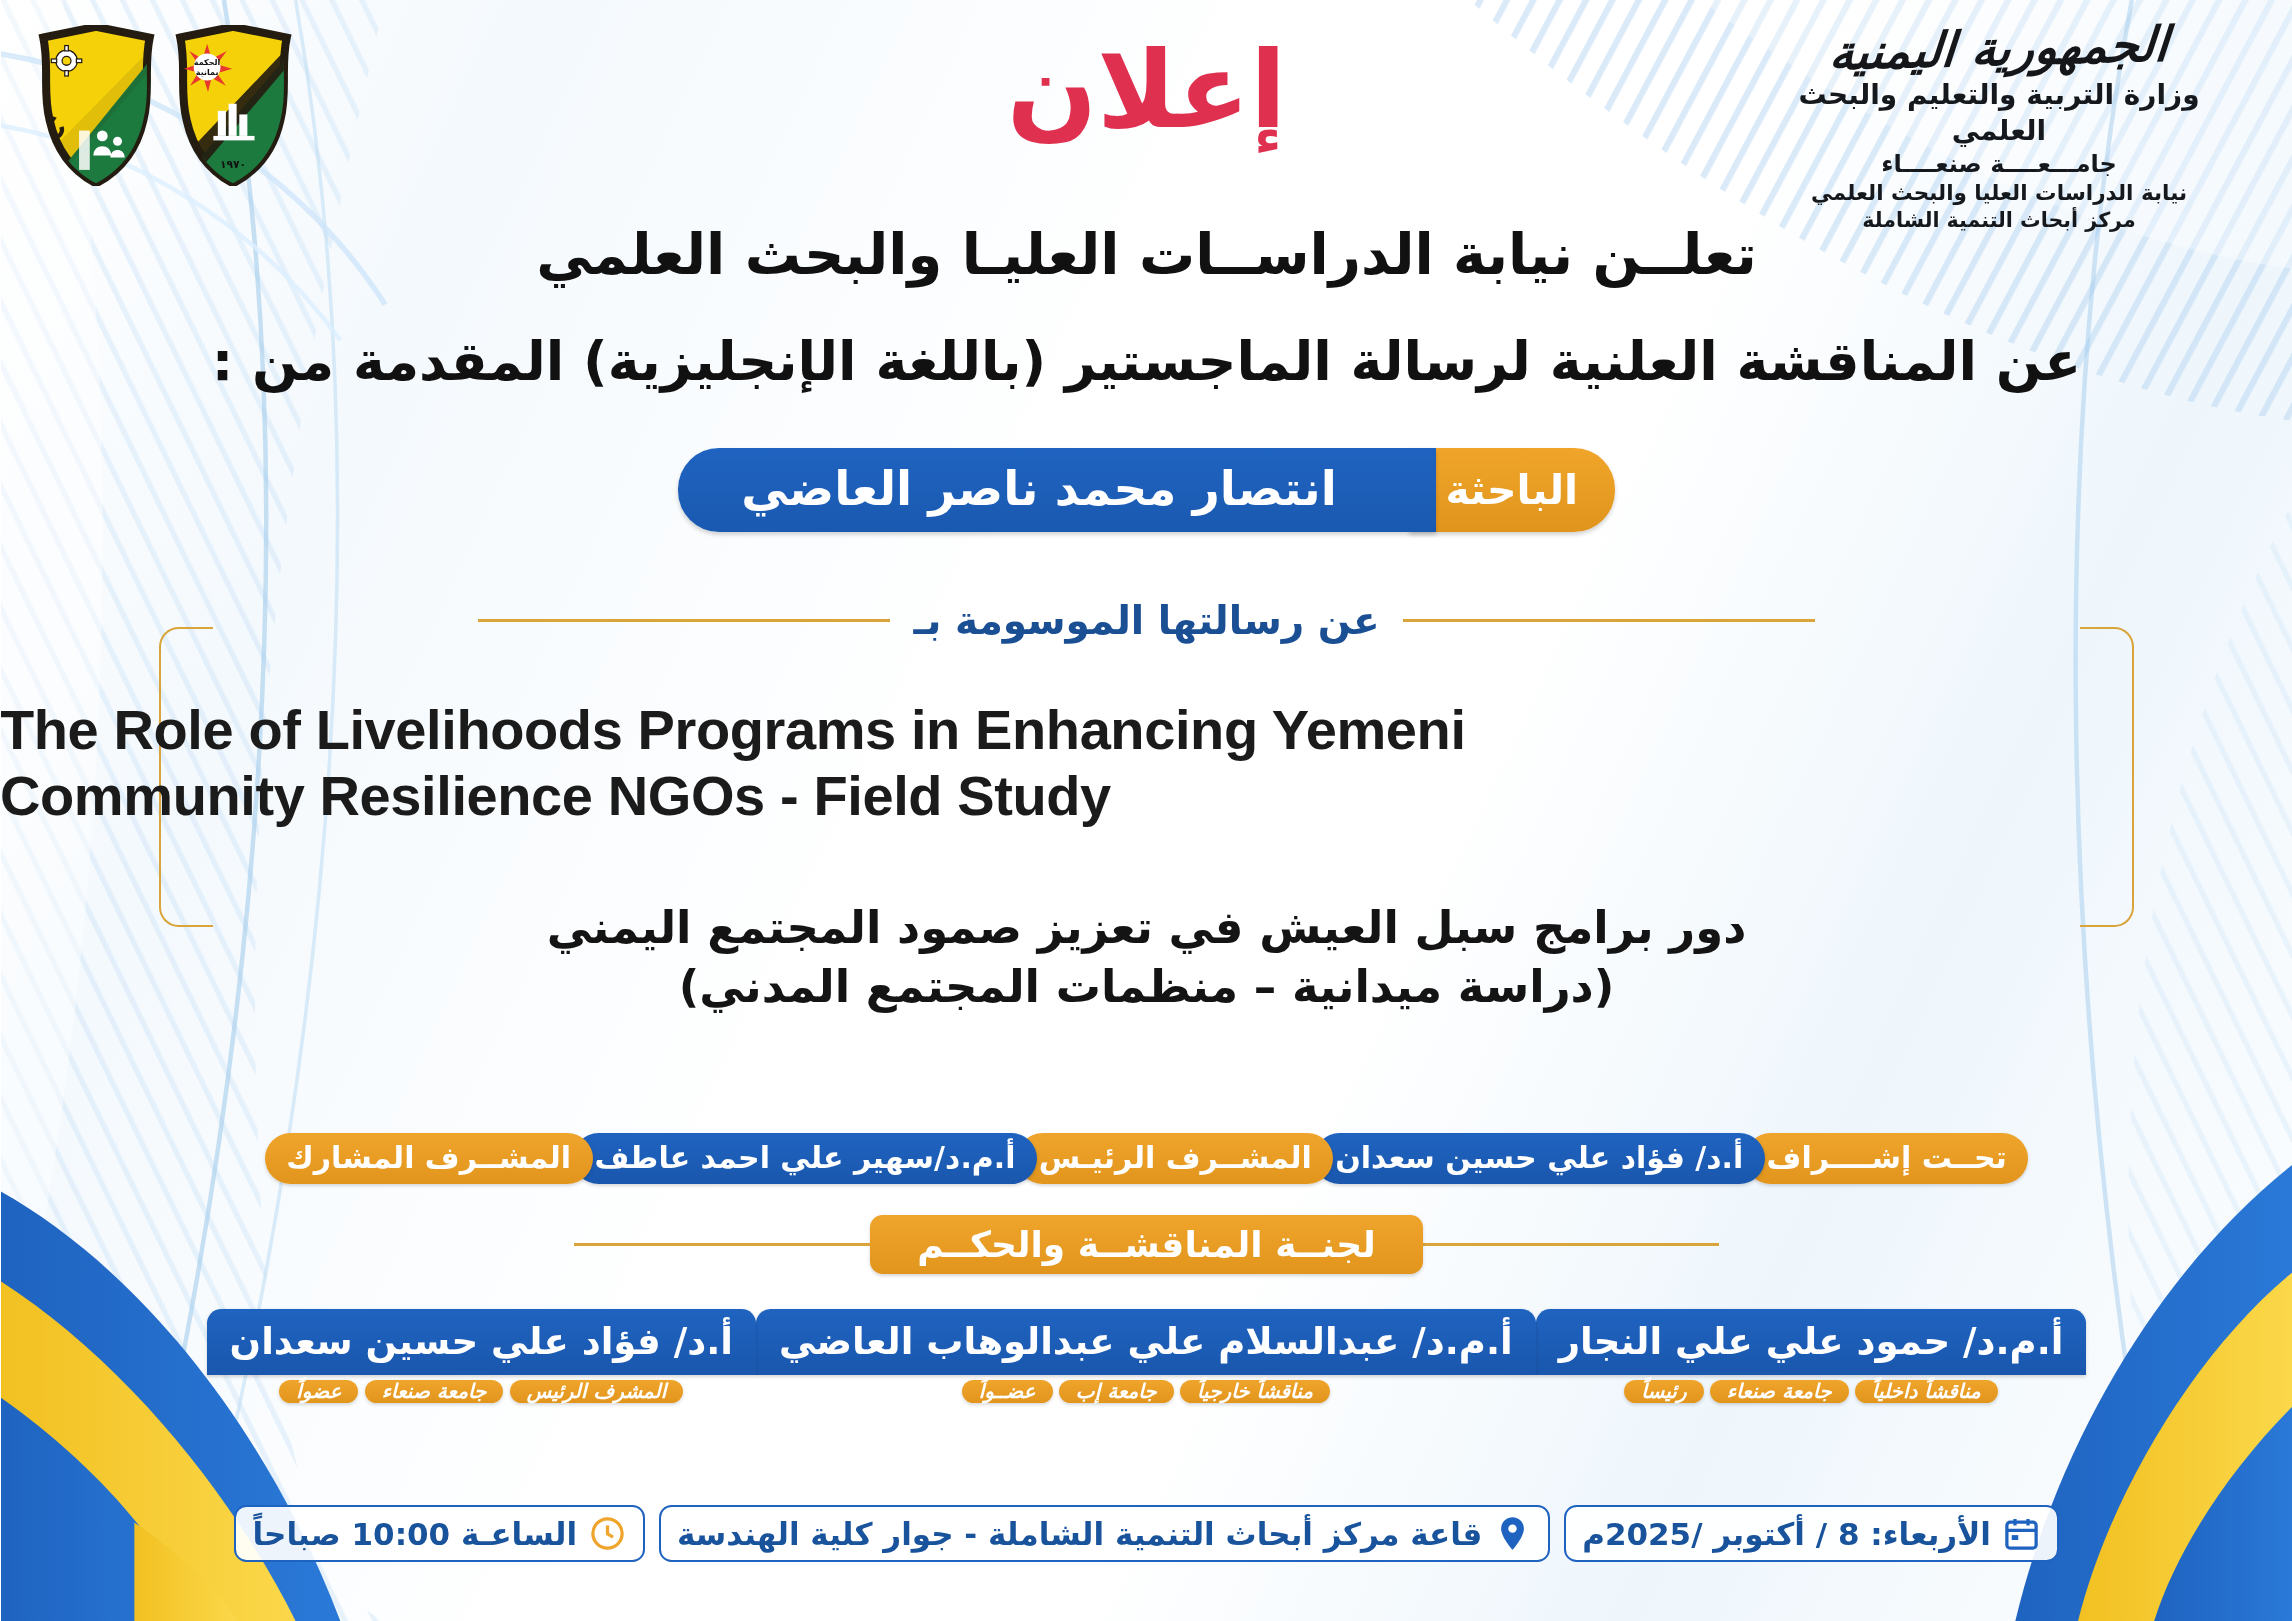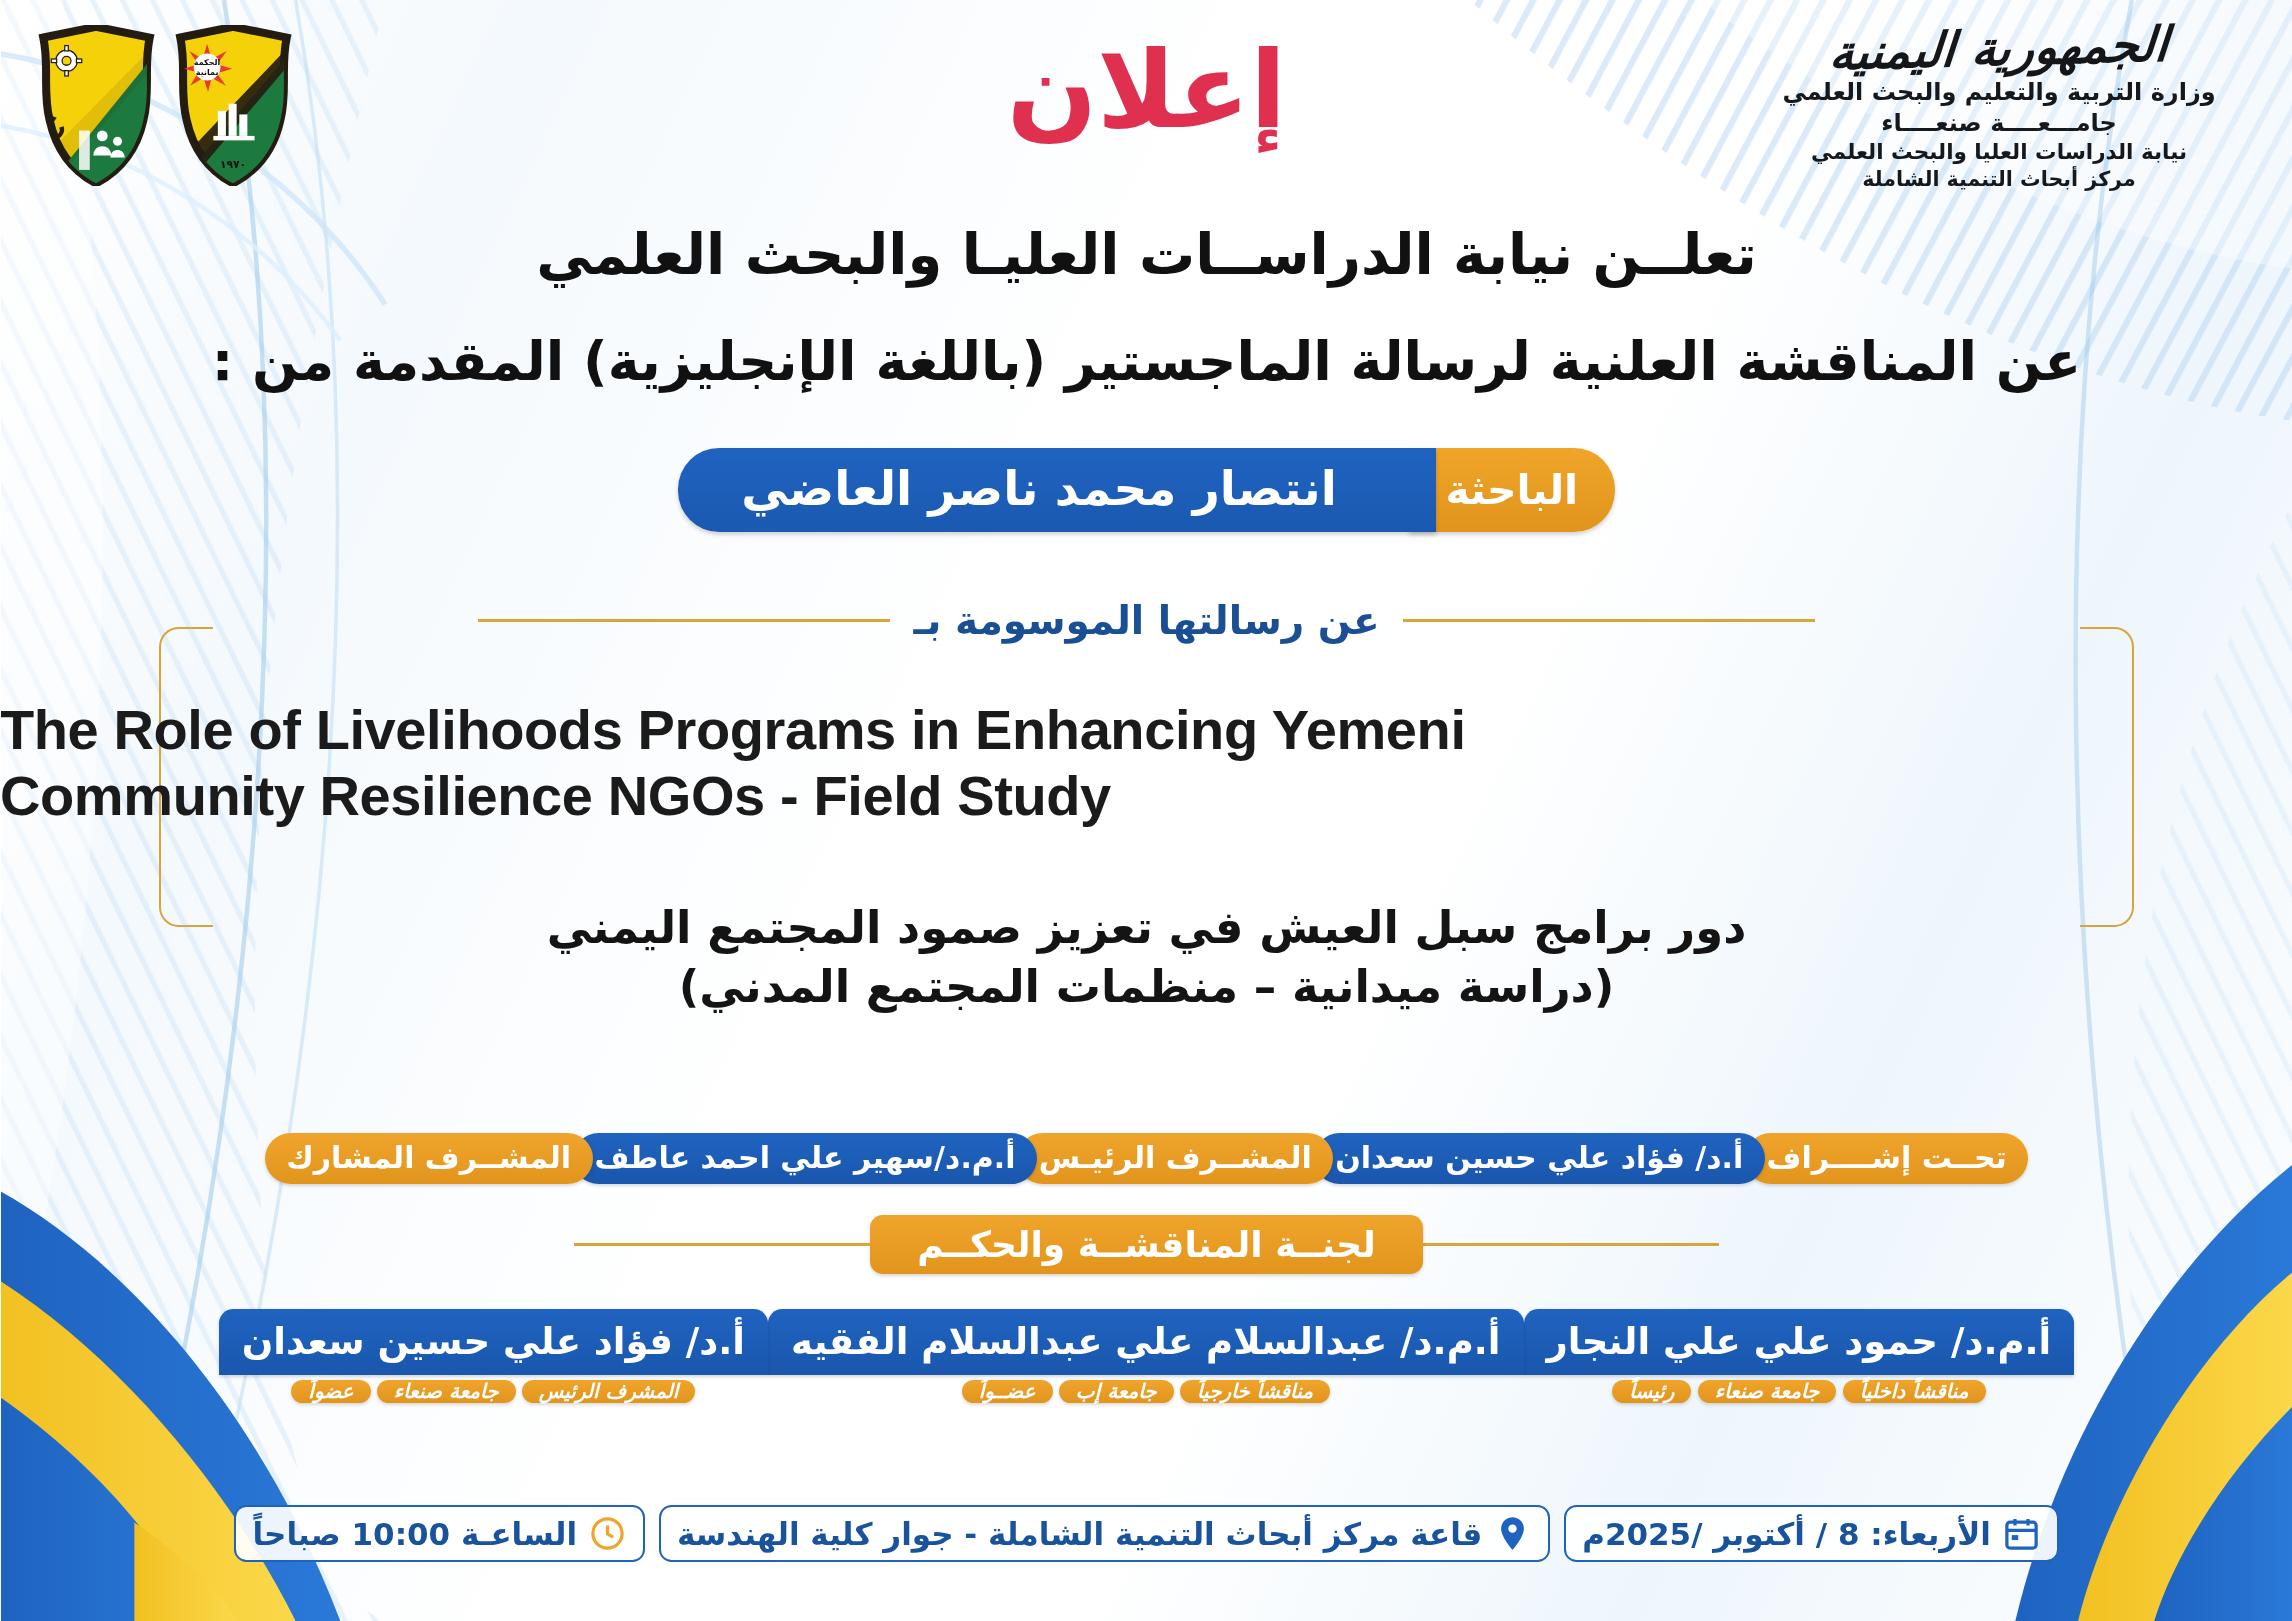--- a/index.html
+++ b/index.html
@@ -35,21 +35,21 @@
   .ministry .calligraphy{
     font-family:"DejaVu Serif","Liberation Serif",serif;
     font-size:48px;font-style:italic;font-weight:700;
     letter-spacing:-1.8px;line-height:1.05;margin-bottom:3.6px;
     transform:skewX(-6deg) rotate(-1.5deg);
     color:#14161a;
   }
   .ministry .m-line{
     font-weight:bold;line-height:1.28;color:#15181c;
   }
-  .m1{font-size:24px;}
+  .m1{font-size:28px;}
   .m2{font-size:24px;letter-spacing:5.4px;}
   .m3{font-size:21.5px;}
   .m4{font-size:20.6px;}
 
   .elan{
     position:absolute;top:38px;left:0;right:0;text-align:center;
     color:#e03050;font-size:106px;font-weight:bold;line-height:1;
     letter-spacing:3.6px;
   }
 
@@ -353,21 +353,21 @@
   <div class="members">
     <div class="member">
       <div class="m-name">أ.م.د/ حمود علي علي النجار</div>
       <div class="m-tags">
         <div class="tag o">مناقشاً داخلياً</div>
         <div class="tag o">جامعة صنعاء</div>
         <div class="tag o">رئيساً</div>
       </div>
     </div>
     <div class="member">
-      <div class="m-name">أ.م.د/ عبدالسلام علي عبدالسلام الفقيه</div>
+      <div class="m-name">أ.م.د/ عبدالسلام علي عبدالوهاب العاضي</div>
       <div class="m-tags">
         <div class="tag o">مناقشاً خارجياً</div>
         <div class="tag o">جامعة إب</div>
         <div class="tag o">عضــواً</div>
       </div>
     </div>
     <div class="member">
       <div class="m-name">أ.د/ فؤاد علي حسين سعدان</div>
       <div class="m-tags">
         <div class="tag o">المشرف الرئيس</div>

